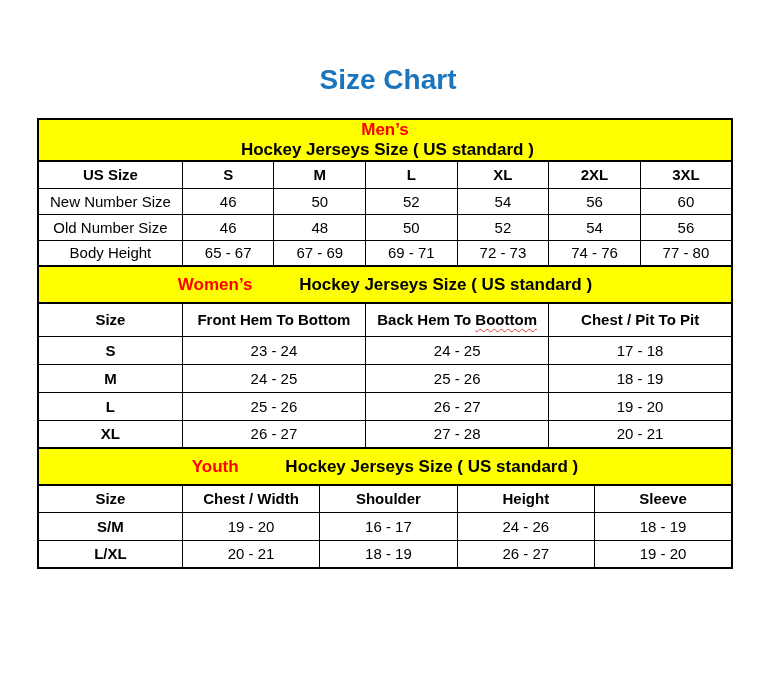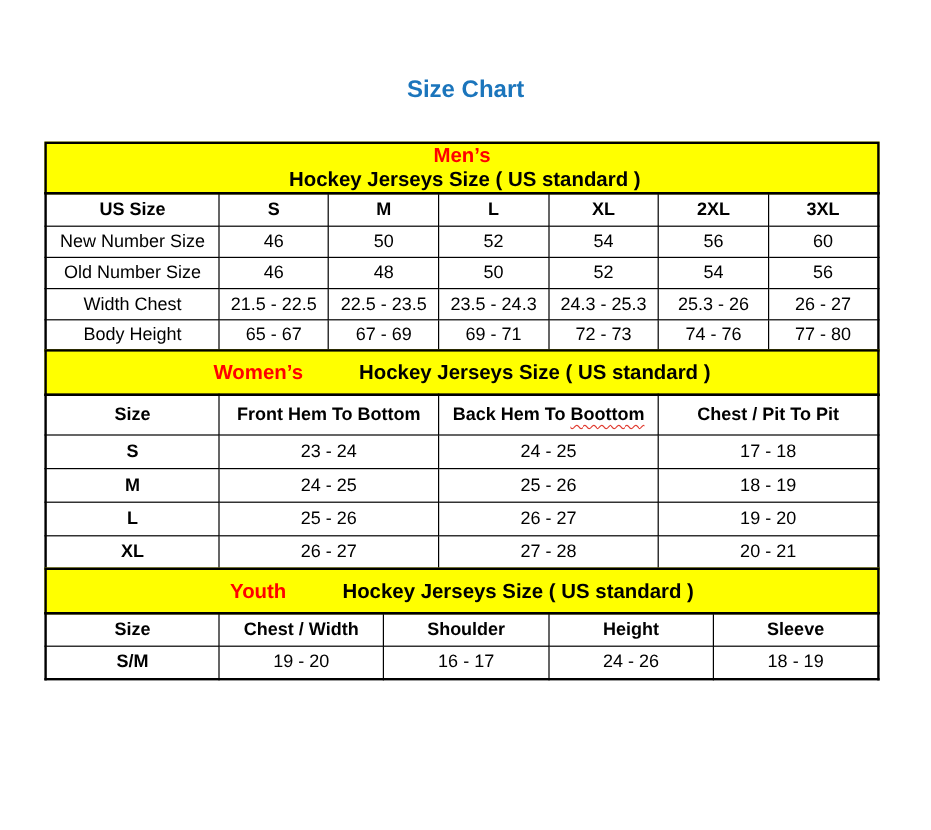--- a/index.html
+++ b/index.html
@@ -7,21 +7,21 @@
     --band-yellow:#ffff00;
     --accent-red:#ff0000;
     --line:#000000;
   }
   *{box-sizing:border-box;margin:0;padding:0;}
   html,body{background:#ffffff;}
   body{font-family:"Liberation Sans",sans-serif;color:#000;}
   .page{position:relative;width:776px;height:692px;background:#fff;overflow:hidden;}
   .title{
     position:absolute;top:64px;left:0;width:100%;
-    text-align:center;font-size:20px;font-weight:bold;color:var(--title-blue);
+    text-align:center;font-size:28px;font-weight:bold;color:var(--title-blue);
     letter-spacing:0px;
   }
   .tables{position:absolute;top:118px;left:37px;width:696px;}
   .band{
     background:var(--band-yellow);
     border:2px solid var(--line);
     text-align:center;
     font-weight:bold;font-size:17px;
     display:flex;align-items:center;justify-content:center;
   }
@@ -102,29 +102,20 @@
             <td>60</td>
           </tr>
           <tr>
             <td>Old Number Size</td>
             <td>46</td>
             <td>48</td>
             <td>50</td>
             <td>52</td>
             <td>54</td>
             <td>56</td>
-          </tr>
-          <tr>
-            <td>Width Chest</td>
-            <td>21.5 - 22.5</td>
-            <td>22.5 - 23.5</td>
-            <td>23.5 - 24.3</td>
-            <td>24.3 - 25.3</td>
-            <td>25.3 - 26</td>
-            <td>26 - 27</td>
           </tr>
           <tr>
             <td>Body Height</td>
             <td>65 - 67</td>
             <td>67 - 69</td>
             <td>69 - 71</td>
             <td>72 - 73</td>
             <td>74 - 76</td>
             <td>77 - 80</td>
           </tr>
@@ -202,17 +193,24 @@
         </tr>
       </thead>
       <tbody>
           <tr>
             <td>S/M</td>
             <td>19 - 20</td>
             <td>16 - 17</td>
             <td>24 - 26</td>
             <td>18 - 19</td>
           </tr>
+          <tr>
+            <td>L/XL</td>
+            <td>20 - 21</td>
+            <td>18 - 19</td>
+            <td>26 - 27</td>
+            <td>19 - 20</td>
+          </tr>
         </tbody>
     </table>
 
   </div>
 </div>
 
 </body></html>

